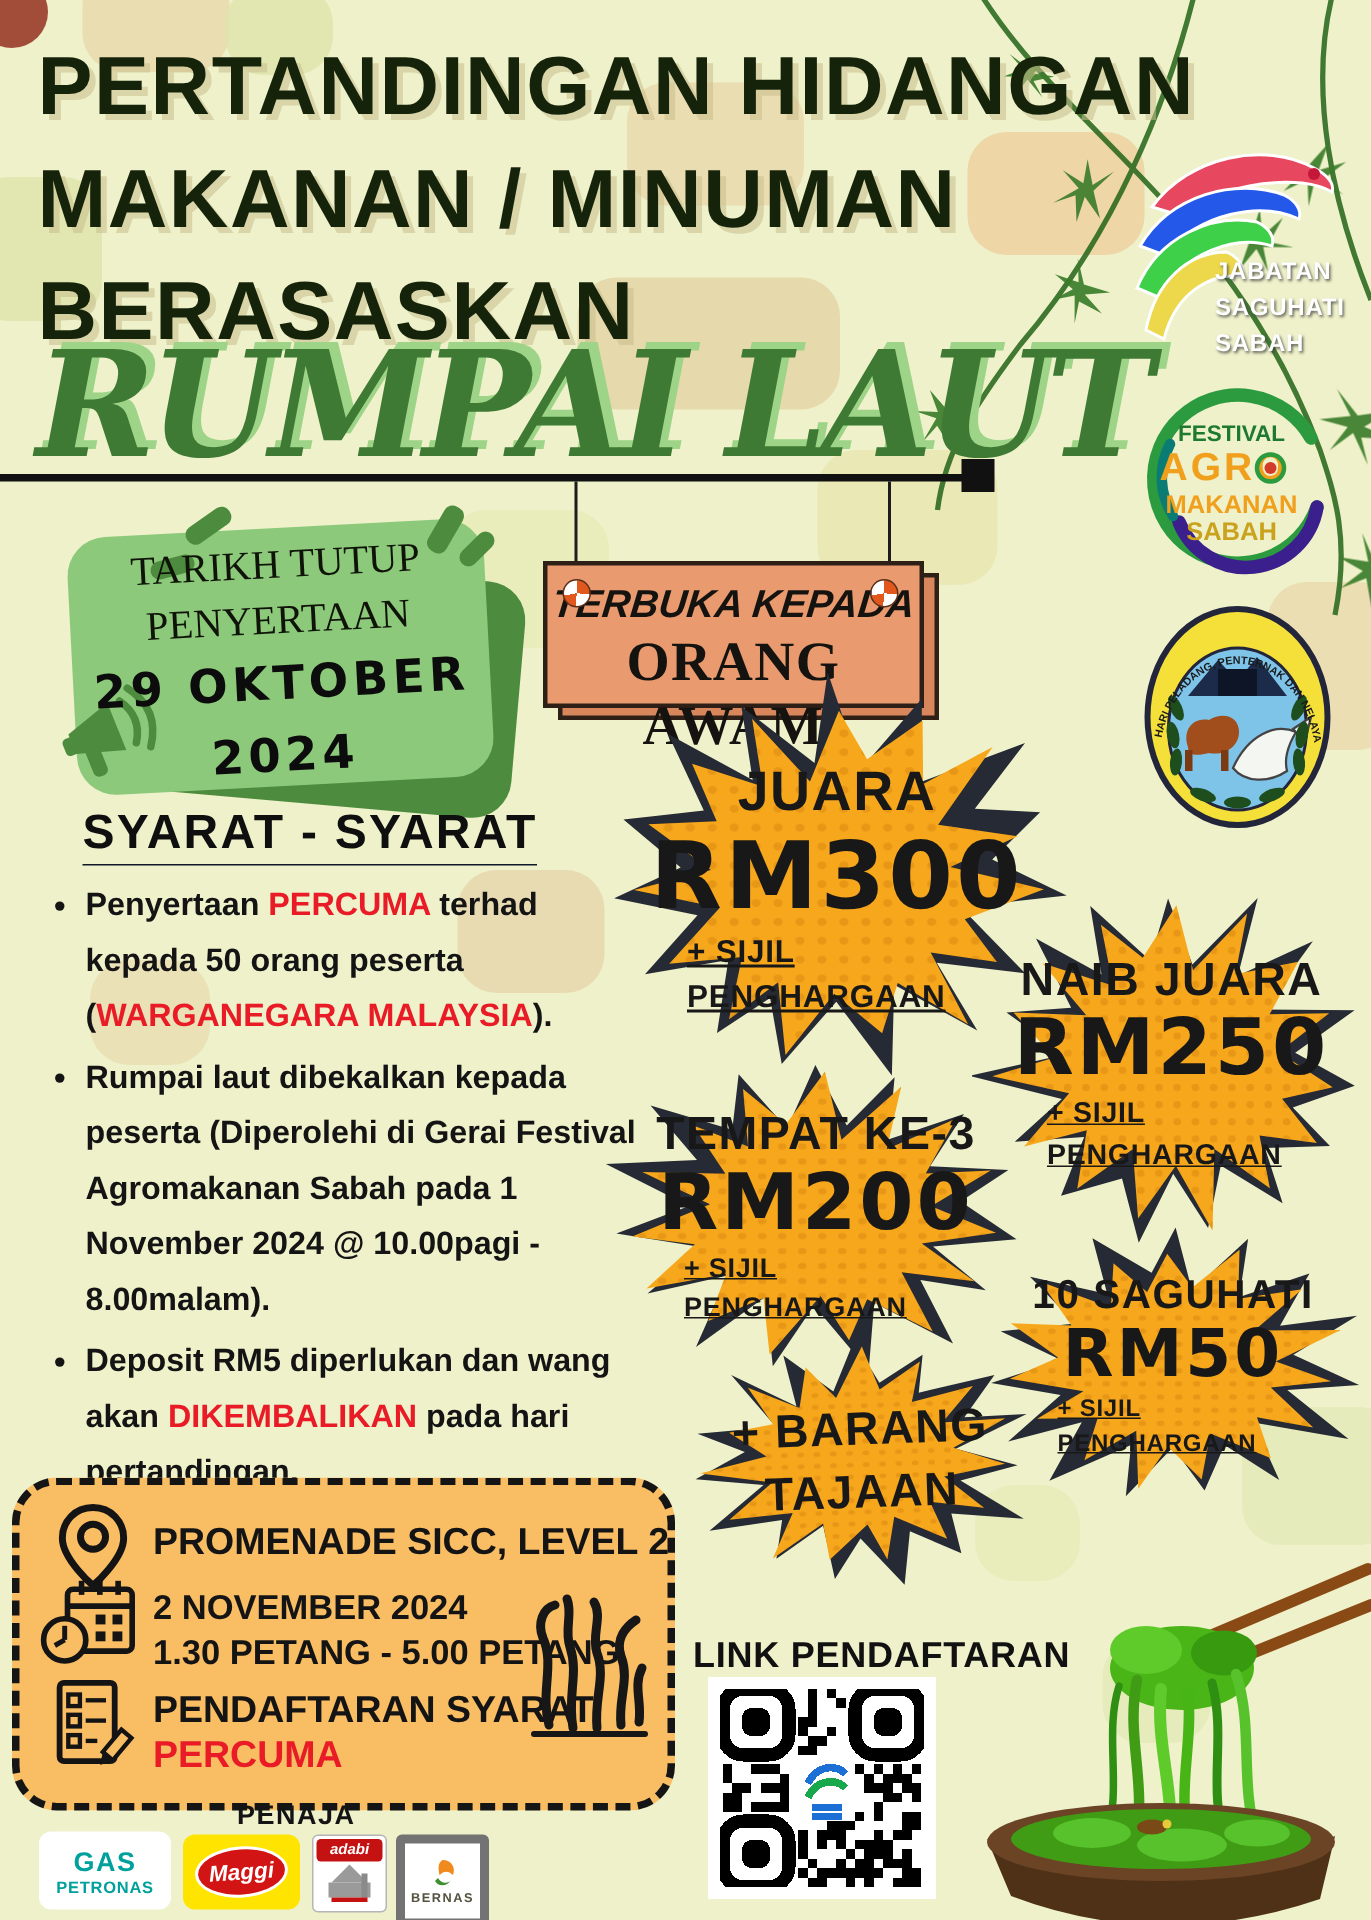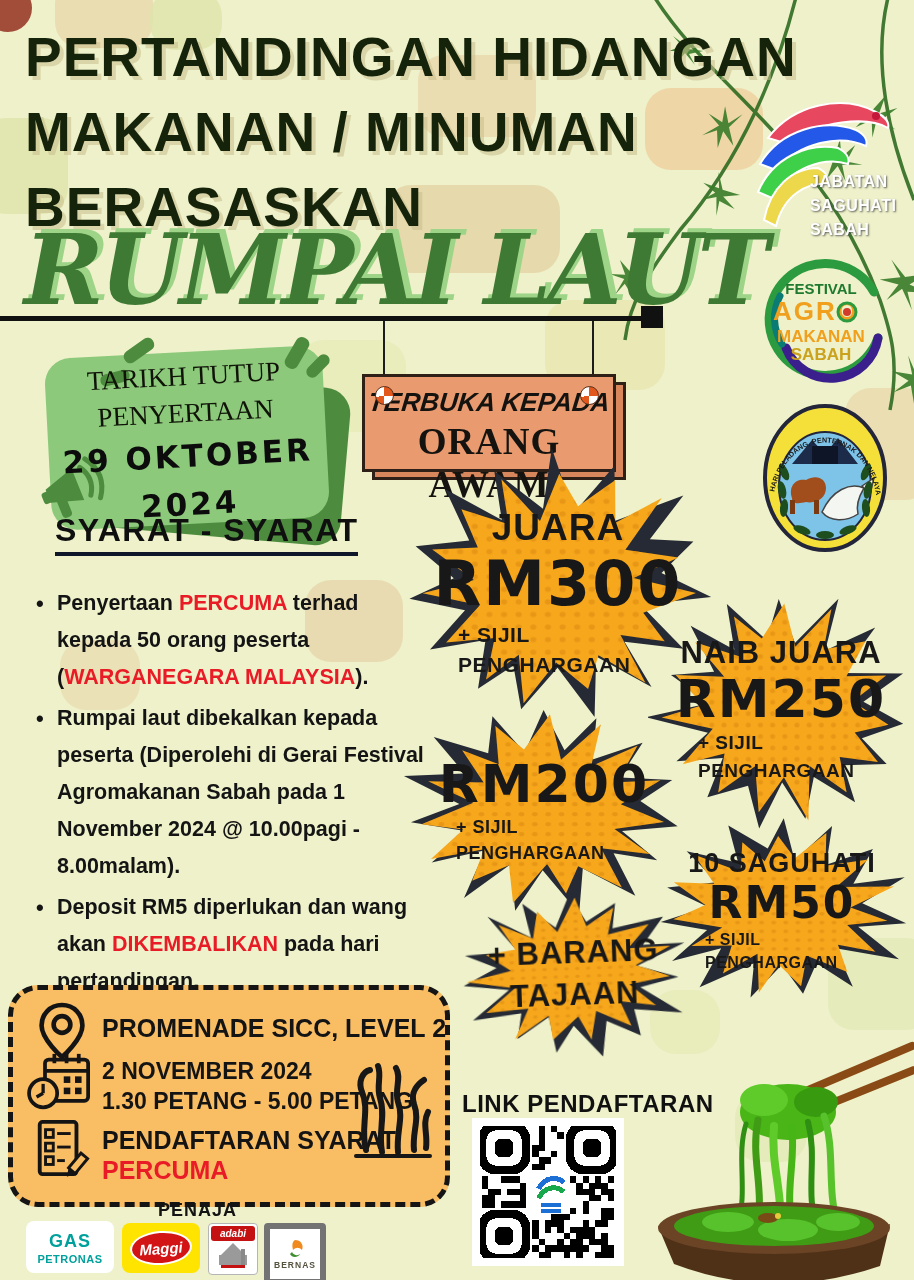--- a/index.html
+++ b/index.html
@@ -29,35 +29,35 @@
   
   .sign-back{position:absolute;left:372px;top:382px;width:248px;height:92px;background:#d8875c;border:3px solid #2e2017;}
   .sign{position:absolute;left:362px;top:374px;width:248px;height:92px;background:#e99b6f;border:3px solid #2e2017;
     text-align:center;}
   .sign-l1{margin-top:10px;font-weight:900;font-style:italic;font-size:26px;color:#151310;transform:skewX(-6deg);}
   .sign-l2{font-family:"Liberation Serif",serif;font-weight:bold;font-size:37px;color:#151310;letter-spacing:1px;margin-top:2px;}
   .pin{position:absolute;width:17px;height:17px;border-radius:50%;
     background:conic-gradient(#e2571b 0 95deg,#fff 95deg 185deg,#e2571b 185deg 260deg,#fff 260deg);
     border:1px solid #5a301a;}
   
-  .rules-head{position:absolute;left:55px;top:512px;font-weight:900;font-size:32px;letter-spacing:1.5px;
-    color:#0f0f0f;border-bottom:4px solid #0f172a;padding-bottom:3px;}
+  .rules-head{position:absolute;left:55px;top:536px;font-weight:900;font-size:32px;letter-spacing:1.5px;
+    color:#0f0f0f;border-bottom:1px solid #0f172a;padding-bottom:3px;}
   .rules{position:absolute;left:34px;top:585px;width:404px;list-style:none;margin:0;padding:0;}
   .rules li{position:relative;padding-left:23px;font-weight:bold;font-size:21.5px;line-height:37px;
     color:#141414;margin-bottom:4px;}
   .rules li::before{content:"•";position:absolute;left:2px;top:0;font-size:22px;}
   .rd{color:#e81b26;}
   
   .burst{position:absolute;}
   .burst svg{position:absolute;left:0;top:0;width:100%;height:100%;}
   .burst-text{position:absolute;left:0;top:0;width:100%;height:100%;display:flex;flex-direction:column;
     align-items:center;justify-content:center;color:#181818;text-align:center;}
   .bt-title{font-weight:900;letter-spacing:1px;}
   .bt-amount{font-family:"DejaVu Sans",sans-serif;font-weight:bold;letter-spacing:2px;margin-top:-2px;}
-  .bt-note{font-weight:900;text-align:left;line-height:1.45;letter-spacing:.5px;margin-right:auto;}
+  .bt-note{font-weight:900;text-align:left;line-height:1.45;letter-spacing:.5px;margin-right:auto;text-decoration:underline;}
   
   .info-box{position:absolute;left:8px;top:985px;width:432px;height:212px;background:#f9bd64;
     border:5px dashed #151515;border-radius:30px;}
   .info-text{font-weight:900;color:#141414;}
   
   .penaja{position:absolute;left:158px;top:1200px;font-weight:900;font-size:18px;color:#141414;letter-spacing:1px;}
   .sp-box{position:absolute;background:#fff;border-radius:8px;display:flex;flex-direction:column;
     align-items:center;justify-content:center;}
   
   .qr-label{position:absolute;left:462px;top:1090px;font-weight:900;font-size:24px;color:#111;letter-spacing:.5px;}
@@ -204,20 +204,21 @@
   <defs>
           <pattern id="dp2" width="16" height="16" patternUnits="userSpaceOnUse">
    <circle cx="5" cy="5" r="3.4" fill="#d8880f" opacity="0.5"></circle>
           </pattern>
         </defs>
   <polygon points="-0.5,-162.2 24.6,-97.4 62.8,-149.0 58.3,-82.6 118.2,-109.6 91.1,-53.9 153.7,-49.7 115.5,-16.1 160.2,24.3 93.5,32.1 135.7,79.0 83.4,67.9 109.5,136.0 46.5,92.2 42.1,164.8 -1.6,95.2 -34.5,160.2 -40.4,85.8 -95.9,139.6 -70.6,63.1 -134.6,82.5 -91.1,32.9 -159.5,18.1 -101.4,-11.3 -167.9,-56.1 -95.1,-60.4 -132.2,-118.8 -66.9,-92.9 -61.8,-152.2 -23.1,-94.1" fill="#252a35"></polygon>
   <polygon points="7.1,-154.9 20.4,-82.2 68.1,-139.0 56.5,-72.0 112.1,-104.8 87.7,-46.0 139.6,-49.2 92.0,-10.9 143.9,17.5 84.5,28.8 126.6,69.2 68.4,59.7 93.3,123.0 40.9,88.6 26.4,132.4 3.7,85.1 -37.1,147.7 -41.9,87.1 -86.0,111.9 -71.8,61.5 -135.5,77.0 -96.8,29.7 -146.8,21.3 -84.7,-13.1 -138.8,-47.6 -72.4,-45.8 -98.1,-97.4 -54.3,-75.0 -58.3,-136.4 -24.0,-98.8" fill="#f7a71b"></polygon>
   <polygon points="7.1,-154.9 20.4,-82.2 68.1,-139.0 56.5,-72.0 112.1,-104.8 87.7,-46.0 139.6,-49.2 92.0,-10.9 143.9,17.5 84.5,28.8 126.6,69.2 68.4,59.7 93.3,123.0 40.9,88.6 26.4,132.4 3.7,85.1 -37.1,147.7 -41.9,87.1 -86.0,111.9 -71.8,61.5 -135.5,77.0 -96.8,29.7 -146.8,21.3 -84.7,-13.1 -138.8,-47.6 -72.4,-45.8 -98.1,-97.4 -54.3,-75.0 -58.3,-136.4 -24.0,-98.8" fill="url(#dp2)"></polygon>
       </svg>
     <div class="burst-text">
+      <div class="bt-title" style="font-size:31px">TEMPAT KE-3</div>
       <div class="bt-amount" style="font-size:52px">RM200</div>
       <div class="bt-note" style="font-size:18px;margin-left:58px">
         <span>+ SIJIL</span><br>
         <span>PENGHARGAAN</span>
       </div>
     </div>
   </div>
   <div class="burst" id="burst-3" style="left:650px;top:815px;width:264px;height:192px">
       <svg viewBox="-175 -175 350 350" preserveAspectRatio="none">
   <defs>

